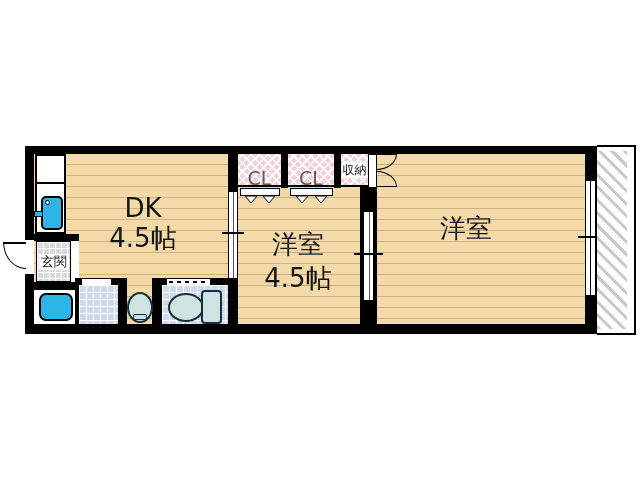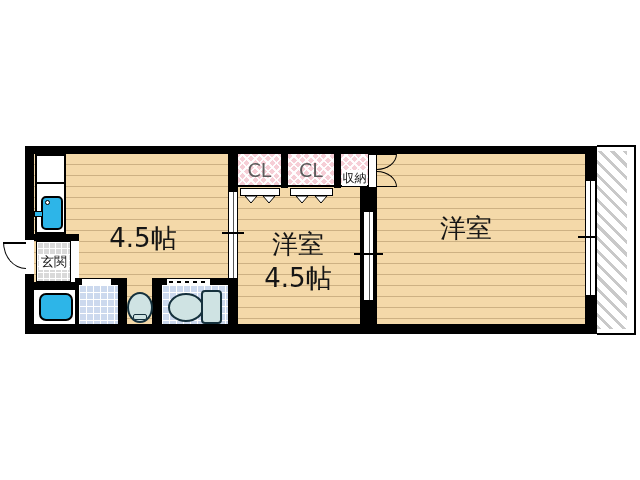--- a/index.html
+++ b/index.html
@@ -27,21 +27,21 @@
                          linear-gradient(90deg,#fff 1px,transparent 1px);
         background-size:6px 6px;}
   .pink{background-color:#f6ced6;
         background-image:repeating-linear-gradient(45deg,rgba(255,255,255,.95) 0 1.5px,transparent 1.5px 6px),
                          repeating-linear-gradient(-45deg,rgba(255,255,255,.95) 0 1.5px,transparent 1.5px 6px);
         border-bottom:2px solid #000;}
   .hatch{background:repeating-linear-gradient(45deg,#c9c9c9 0 3px,#fff 3px 9px);}
 
   
   .room-txt{position:absolute;text-align:center;color:#151515;font-size:26px;line-height:28px;white-space:nowrap;}
-  .cl-txt{position:absolute;width:100%;text-align:center;color:#5c5c5c;font-size:19px;line-height:32px;top:0;}
+  .cl-txt{position:absolute;width:100%;text-align:center;color:#5c5c5c;font-size:19px;line-height:32px;top:8px;}
   .small-lab{position:absolute;background:#fff;color:#111;text-align:center;}
 
   
   .blue-fix{background:#2db5e8;border:2px solid #000;}
   .ceramic{background:#cfe3e3;border:2px solid #15313d;}
 
   
   .slide{background:#fff;border-left:1.5px solid #000;border-right:1.5px solid #000;}
   .slide:after{content:"";position:absolute;left:50%;top:0;width:1px;height:100%;background:#555;}
   .tick{background:#000;height:2px;}
@@ -107,41 +107,42 @@
 
       <div class="abs pink" style="left:204px;top:0;width:43px;height:33px;">
         <div class="cl-txt">CL</div>
       </div>
       <div class="abs wall" style="left:247px;top:0;width:7px;height:34px;"></div>
       <div class="abs pink" style="left:254px;top:0;width:46px;height:33px;">
         <div class="cl-txt">CL</div>
       </div>
       <div class="abs wall" style="left:300px;top:0;width:7px;height:34px;"></div>
       <div class="abs pink" style="left:307px;top:0;width:27px;height:33px;">
-        <div class="small-lab" style="left:1px;top:8px;width:25px;height:16px;font-size:12px;line-height:16px;margin-top:8px;">収納</div>
+        <div class="small-lab" style="left:1px;top:8px;width:25px;height:16px;font-size:12px;line-height:16px;">収納</div>
       </div>
       <div class="abs doorstrip" style="left:334px;top:0;width:9px;height:34px;"></div>
       <div class="abs arc-top" style="left:343px;top:0;width:20px;height:16px;"></div>
       <div class="abs arc-bot" style="left:343px;top:17px;width:20px;height:16px;"></div>
 
       <div class="abs doorstrip" style="left:206px;top:34px;width:40px;height:8px;"></div>
       <svg class="abs" style="left:206px;top:42px;" width="40" height="8">
         <polygon points="5,0 17,0 11,7" fill="#fff" stroke="#000" stroke-width="1"></polygon>
         <polygon points="23,0 35,0 29,7" fill="#fff" stroke="#000" stroke-width="1"></polygon>
       </svg>
       <div class="abs doorstrip" style="left:256px;top:34px;width:43px;height:8px;"></div>
       <svg class="abs" style="left:256px;top:42px;" width="43" height="8">
         <polygon points="6,0 18,0 12,7" fill="#fff" stroke="#000" stroke-width="1"></polygon>
         <polygon points="25,0 37,0 31,7" fill="#fff" stroke="#000" stroke-width="1"></polygon>
       </svg>
 
       <div class="abs wall" style="left:326px;top:33px;width:17px;height:137px;"></div>
       <div class="abs slide" style="left:329px;top:58px;width:11px;height:88px;"></div>
       <div class="abs tick" style="left:320px;top:99px;width:29px;"></div>
 
+      <div class="room-txt" style="left:74px;top:40px;width:70px;">DK</div>
       <div class="room-txt" style="left:64px;top:70px;width:90px;">4.5帖</div>
 
       <div class="room-txt" style="left:224px;top:76px;width:80px;">洋室</div>
       <div class="room-txt" style="left:222px;top:110px;width:84px;">4.5帖</div>
 
       <div class="room-txt" style="left:392px;top:60px;width:80px;">洋室</div>
     </div>
   </div>
 
   <div class="abs" style="left:25px;top:240px;width:9px;height:34px;background:#fff;"></div>

